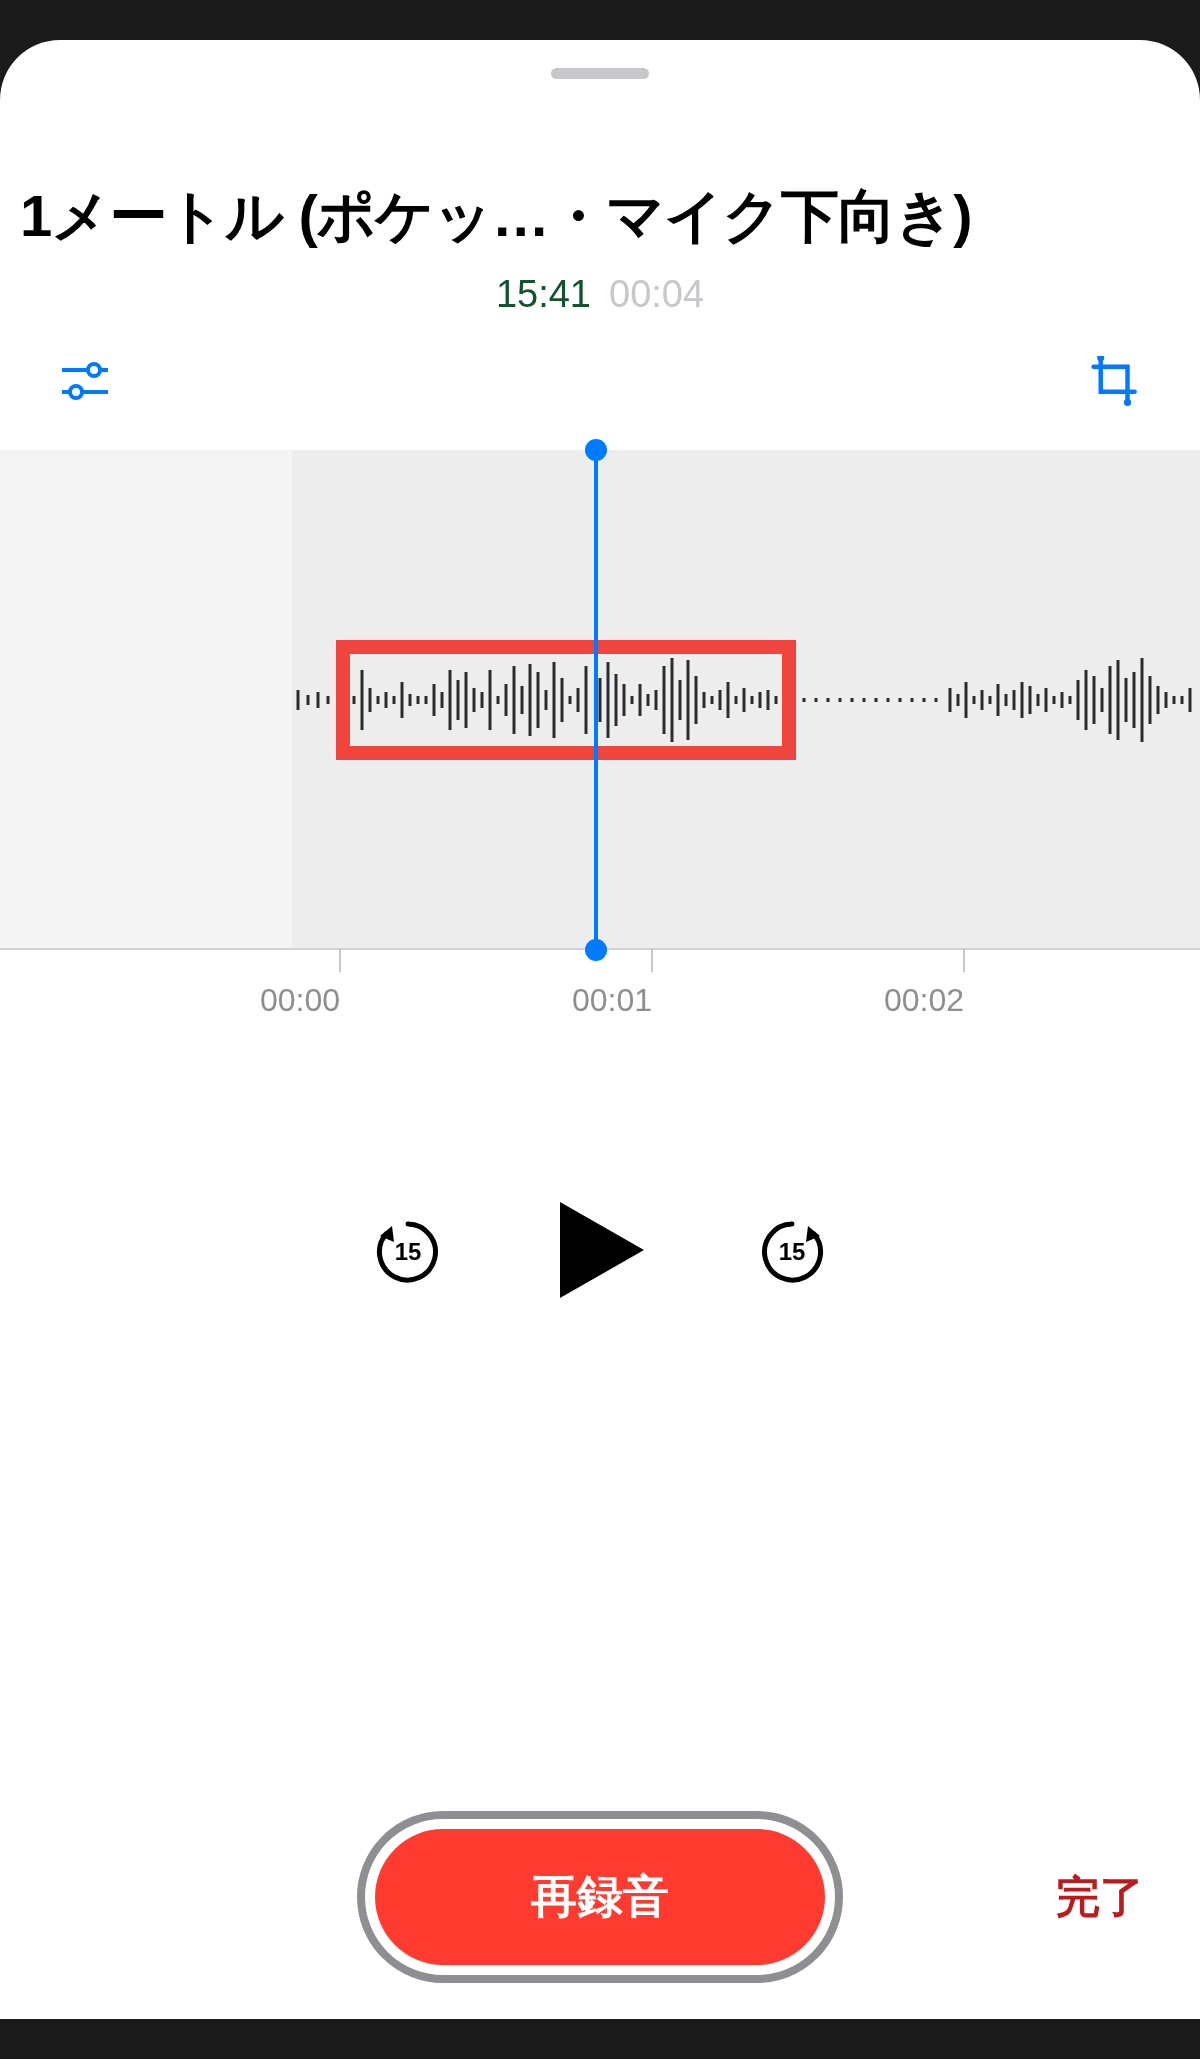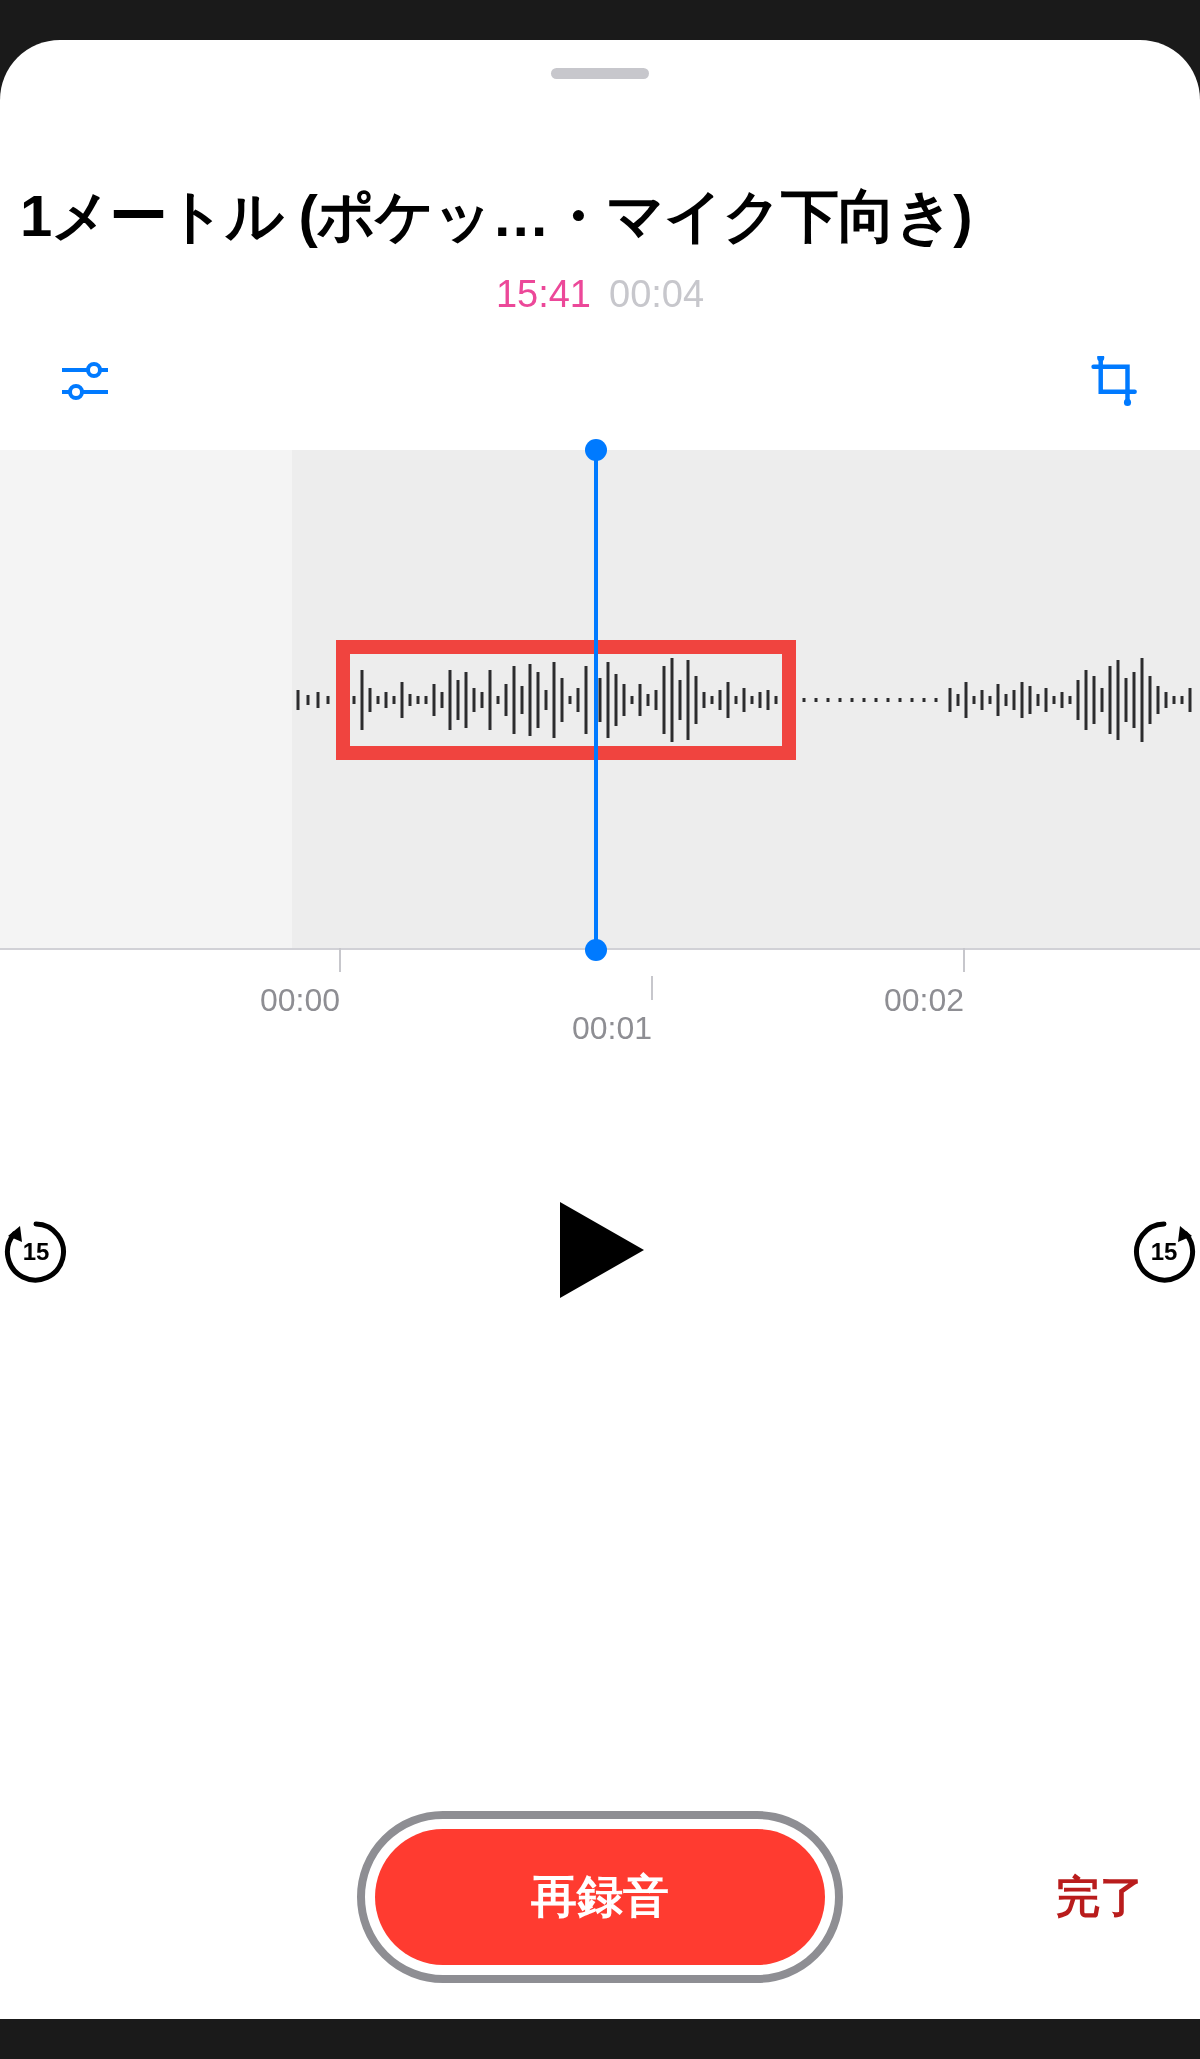--- a/index.html
+++ b/index.html
@@ -47,21 +47,21 @@
       letter-spacing: -1px;
     }
     .meta {
       display: flex;
       justify-content: center;
       gap: 18px;
       font-size: 38px;
       margin-top: 20px;
       color: #8e8e93;
     }
-    .meta .time-rec { color: #ec4899; }
+    .meta .time-rec { color: #14532d; }
     .meta .time-dur { color: #c7c7cc; }
     .toolrow {
       display: flex;
       justify-content: space-between;
       align-items: center;
       padding: 40px 60px 30px;
     }
     .toolbtn svg { width: 50px; height: 50px; }
     .wavearea {
       position: relative;
@@ -143,23 +143,23 @@
       text-align: center;
       font-size: 110px;
       font-weight: 700;
       color: #000;
       margin-top: 100px;
       font-variant-numeric: tabular-nums;
       letter-spacing: -1.5px;
     }
     .controls {
       display: flex;
-      justify-content: space-between;
+      justify-content: center;
       align-items: center;
-      gap: 80px;
+      gap: 108px;
       margin-top: 160px;
     }
     .skipbtn svg { width: 72px; height: 72px; }
     .playbtn svg { width: 96px; height: 104px; }
     .footer {
       position: absolute;
       bottom: 54px;
       left: 0;
       right: 0;
       display: flex;
@@ -354,21 +354,21 @@
           <div class="pindot bot"></div>
         </div>
       </div>
 
       <div class="ruler">
         <div class="ruler-line"></div>
         <div class="rtick" style="left:300px;">
           <div class="tk"></div>
           <span class="lbl">00:00</span>
         </div>
-        <div class="rtick" style="left:612px;margin-top:28px;">
+        <div class="rtick" style="left:612px;">
           <div class="tk"></div>
           <span class="lbl">00:01</span>
         </div>
         <div class="rtick" style="left:924px;">
           <div class="tk"></div>
           <span class="lbl">00:02</span>
         </div>
       </div>
 
 

